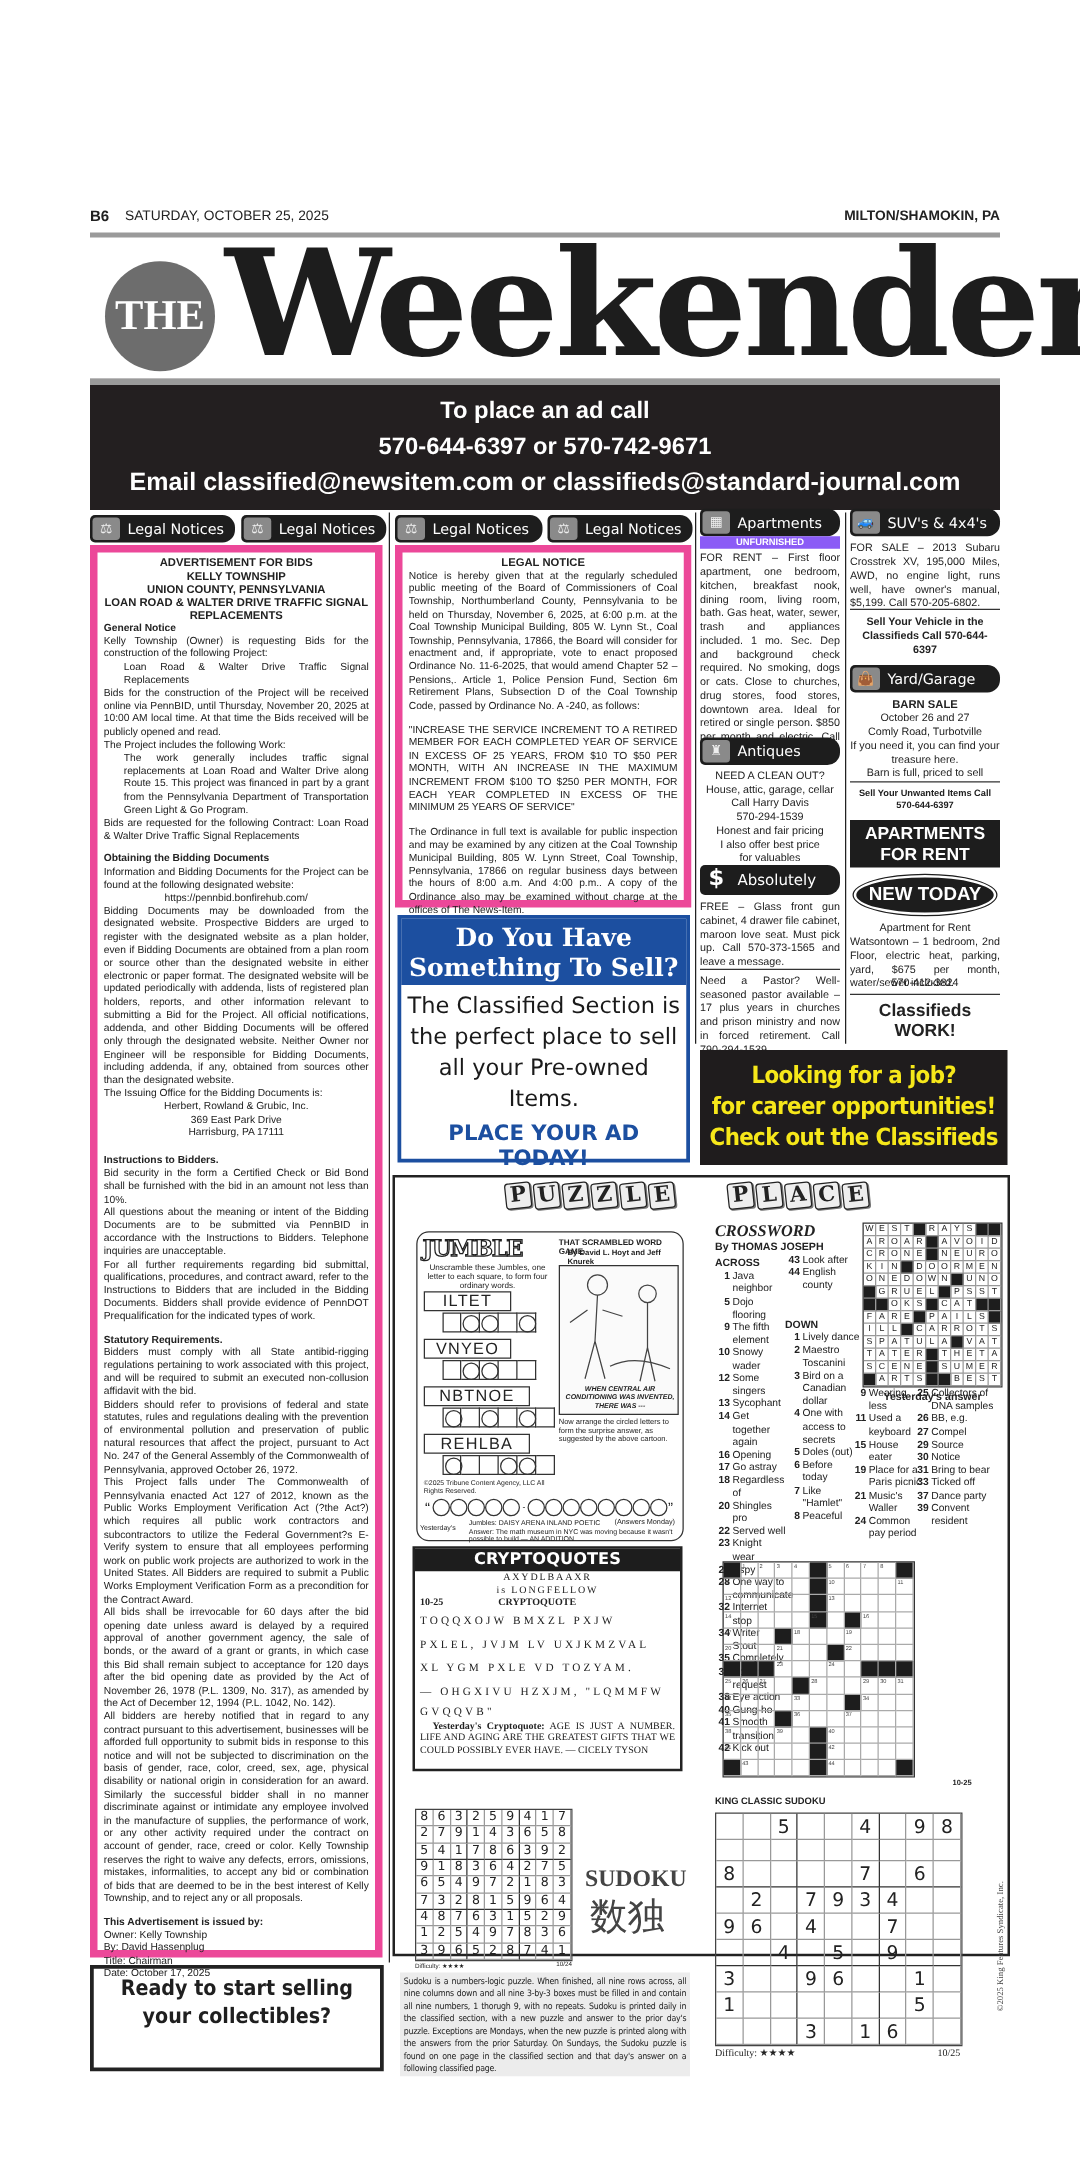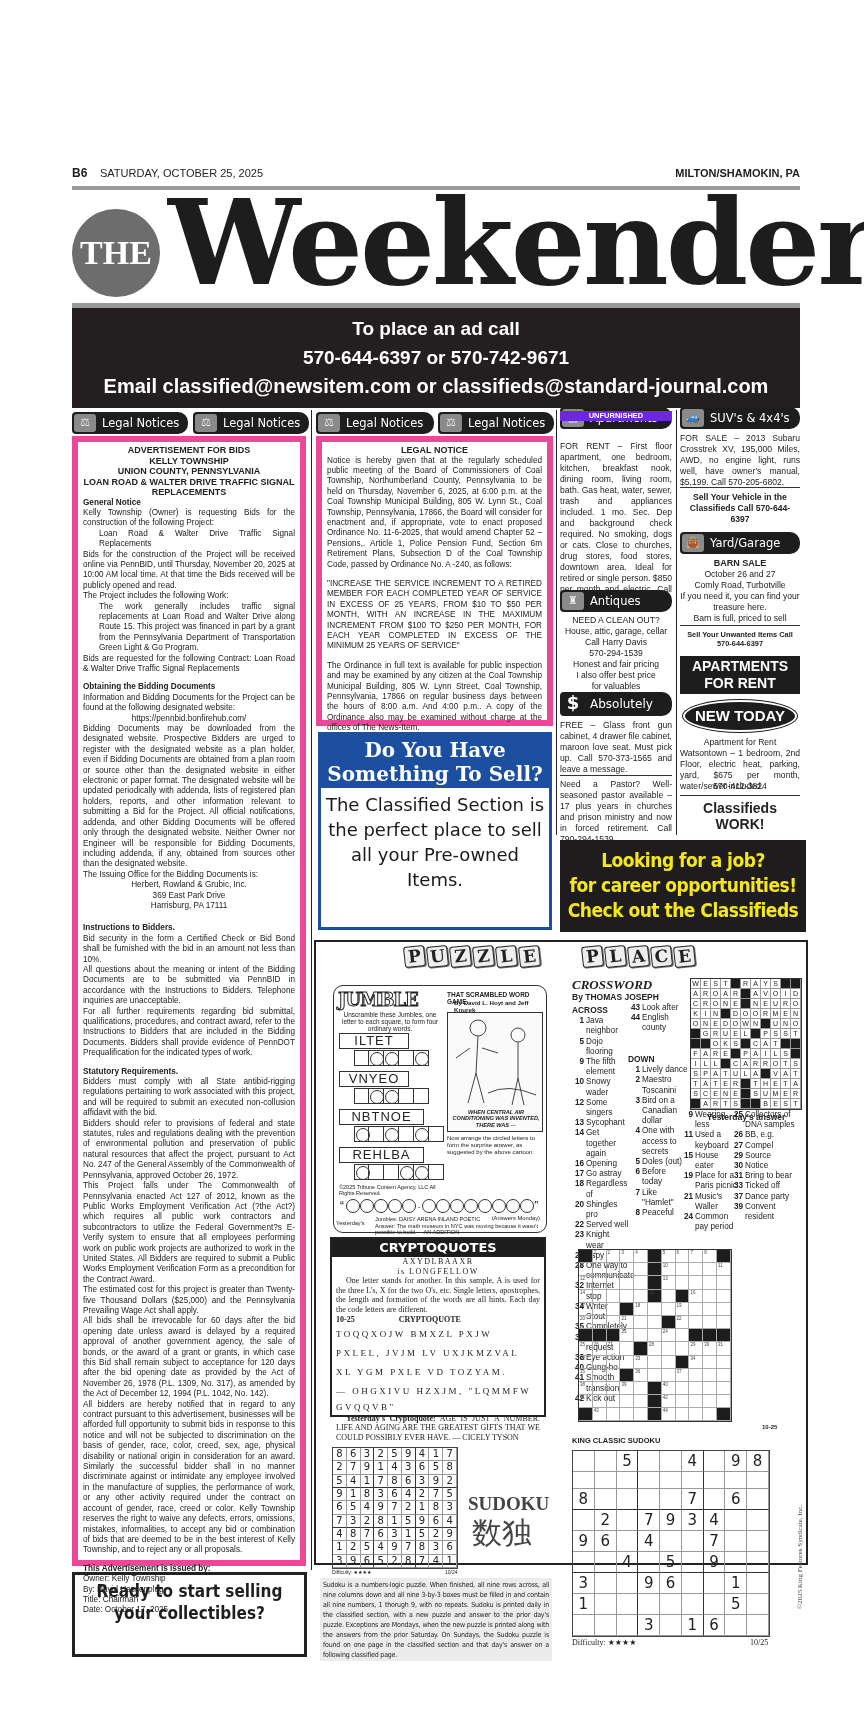--- a/index.html
+++ b/index.html
@@ -3,21 +3,21 @@
 <meta charset="utf-8">
 <style>
 *{box-sizing:border-box;margin:0;padding:0}
 body{width:864px;height:1728px;background:#fff;font-family:"Liberation Sans",sans-serif;color:#222;position:relative;overflow:hidden}
 .abs{position:absolute}
 .topline{left:72px;top:164px;width:728px;height:20px;font-size:11px}
 .topline .pg{position:absolute;left:0;top:2px;font-weight:bold;font-size:12px}
 .topline .date{position:absolute;left:28px;top:3px}
 .topline .loc{position:absolute;right:0;top:3px;font-weight:bold}
 .rule{left:72px;top:186px;width:728px;height:4px;background:#9a9a9a}
-.mast{left:72px;top:195px;width:728px;height:100px}
+.mast{left:84px;top:195px;width:728px;height:100px}
 .mast .circ{position:absolute;left:0;top:14px;width:88px;height:88px;border-radius:50%;background:#6d6d6d;color:#fff;font-family:"Liberation Serif",serif;font-weight:bold;font-size:34px;line-height:88px;text-align:center}
 .mast .wk{position:absolute;left:96px;top:-22px;font-family:"DejaVu Serif",serif;font-weight:bold;font-size:118px;letter-spacing:-3px;color:#1d1d1d}
 .bar{left:72px;top:303px;width:728px;height:105px;background:#231f20;border-top:5px solid #9a9a9a;color:#fff;text-align:center;font-weight:bold}
 .bar div{font-size:19px;line-height:29px}
 .bar .l1{margin-top:6px}
 .bar .l3{font-size:20px}
 .hdr{height:22px;background:#1d1d1d;border-radius:4px 10px 10px 4px;color:#fff;font-family:"DejaVu Sans",sans-serif;font-size:11.5px;line-height:22px;padding-left:30px;position:absolute}
 .hdr .ic{position:absolute;left:2px;top:2px;width:22px;height:18px;background:#8a8a8a;border-radius:3px;font-size:11px;line-height:18px;text-align:center;color:#eee}
 .vline{position:absolute;width:1px;background:#222}
 .box{position:absolute;border:6px solid #ec4899;padding:3px 5px;font-size:8.2px;line-height:10.4px;text-align:justify}
@@ -81,21 +81,21 @@
   <div class="l1">To place an ad call</div>
   <div>570-644-6397 or 570-742-9671</div>
   <div class="l3">Email classified@newsitem.com or classifieds@standard-journal.com</div>
 </div>
 
 <div class="hdr" style="left:72px;top:412px;width:116px"><span class="ic">⚖</span><span>Legal Notices</span></div>
 <div class="hdr" style="left:193px;top:412px;width:116px"><span class="ic">⚖</span><span>Legal Notices</span></div>
 <div class="hdr" style="left:316px;top:412px;width:118px"><span class="ic">⚖</span><span>Legal Notices</span></div>
 <div class="hdr" style="left:438px;top:412px;width:116px"><span class="ic">⚖</span><span>Legal Notices</span></div>
 <div class="hdr" style="left:560px;top:407px;width:112px"><span class="ic">▦</span><span>Apartments</span></div>
-<div class="abs" style="left:560px;top:411px;width:112px;height:10px;background:#6d28d9;color:#fff;font-size:7.5px;font-weight:bold;text-align:center;line-height:10px">UNFURNISHED</div>
+<div class="abs" style="left:560px;top:429px;width:112px;height:10px;background:#8b5cf6;color:#fff;font-size:7.5px;font-weight:bold;text-align:center;line-height:10px">UNFURNISHED</div>
 <div class="hdr" style="left:680px;top:407px;width:120px"><span class="ic">🚙</span><span>SUV's &amp; 4x4's</span></div>
 
 <div class="vline" style="left:311px;top:410px;height:1160px"></div>
 <div class="vline" style="left:556px;top:410px;height:425px"></div>
 <div class="vline" style="left:676px;top:410px;height:425px"></div>
 
 <div class="box" style="left:72px;top:436px;width:234px;height:1130px">
   <div class="h">ADVERTISEMENT FOR BIDS</div>
   <div class="h">KELLY TOWNSHIP</div>
   <div class="h">UNION COUNTY, PENNSYLVANIA</div>
@@ -116,40 +116,40 @@
   <p class="ctr">369 East Park Drive</p>
   <p class="ctr">Harrisburg, PA 17111</p>
   <p style="margin-top:12px"><b>Instructions to Bidders.</b></p>
   <p>Bid security in the form a Certified Check or Bid Bond shall be furnished with the bid in an amount not less than 10%.</p>
   <p>All questions about the meaning or intent of the Bidding Documents are to be submitted via PennBID in accordance with the Instructions to Bidders. Telephone inquiries are unacceptable.</p>
   <p>For all further requirements regarding bid submittal, qualifications, procedures, and contract award, refer to the Instructions to Bidders that are included in the Bidding Documents. Bidders shall provide evidence of PennDOT Prequalification for the indicated types of work.</p>
   <p style="margin-top:8px"><b>Statutory Requirements.</b></p>
   <p>Bidders must comply with all State antibid-rigging regulations pertaining to work associated with this project, and will be required to submit an executed non-collusion affidavit with the bid.</p>
   <p>Bidders should refer to provisions of federal and state statutes, rules and regulations dealing with the prevention of environmental pollution and preservation of public natural resources that affect the project, pursuant to Act No. 247 of the General Assembly of the Commonwealth of Pennsylvania, approved October 26, 1972.</p>
   <p>This Project falls under The Commonwealth of Pennsylvania enacted Act 127 of 2012, known as the Public Works Employment Verification Act (?the Act?) which requires all public work contractors and subcontractors to utilize the Federal Government?s E-Verify system to ensure that all employees performing work on public work projects are authorized to work in the United States. All Bidders are required to submit a Public Works Employment Verification Form as a precondition for the Contract Award.</p>
-  <p>The estimated cost for this project is greater than Twenty-five Thousand Dollars ($25,000) and the Pennsylvania Prevailing Wage Act shall apply.</p>
   <p>All bids shall be irrevocable for 60 days after the bid opening date unless award is delayed by a required approval of another government agency, the sale of bonds, or the award of a grant or grants, in which case this Bid shall remain subject to acceptance for 120 days after the bid opening date as provided by the Act of November 26, 1978 (P.L. 1309, No. 317), as amended by the Act of December 12, 1994 (P.L. 1042, No. 142).</p>
   <p>All bidders are hereby notified that in regard to any contract pursuant to this advertisement, businesses will be afforded full opportunity to submit bids in response to this notice and will not be subjected to discrimination on the basis of gender, race, color, creed, sex, age, physical disability or national origin in consideration for an award. Similarly the successful bidder shall in no manner discriminate against or intimidate any employee involved in the manufacture of supplies, the performance of work, or any other activity required under the contract on account of gender, race, creed or color. Kelly Township reserves the right to waive any defects, errors, omissions, mistakes, informalities, to accept any bid or combination of bids that are deemed to be in the best interest of Kelly Township, and to reject any or all proposals.</p>
   <p style="margin-top:8px"><b>This Advertisement is issued by:</b></p>
   <p>Owner: Kelly Township</p>
   <p>By: David Hassenplug</p>
   <p>Title: Chairman</p>
   <p>Date: October 17, 2025</p>
 </div>
 
 <div class="box" style="left:316px;top:436px;width:237px;height:290px">
   <div class="h">LEGAL NOTICE</div>
   <p>Notice is hereby given that at the regularly scheduled public meeting of the Board of Commissioners of Coal Township, Northumberland County, Pennsylvania to be held on Thursday, November 6, 2025, at 6:00 p.m. at the Coal Township Municipal Building, 805 W. Lynn St., Coal Township, Pennsylvania, 17866, the Board will consider for enactment and, if appropriate, vote to enact proposed Ordinance No. 11-6-2025, that would amend Chapter 52 – Pensions,. Article 1, Police Pension Fund, Section 6m Retirement Plans, Subsection D of the Coal Township Code, passed by Ordinance No. A -240, as follows:</p>
   <p style="margin-top:9px">"INCREASE THE SERVICE INCREMENT TO A RETIRED MEMBER FOR EACH COMPLETED YEAR OF SERVICE IN EXCESS OF 25 YEARS, FROM $10 TO $50 PER MONTH, WITH AN INCREASE IN THE MAXIMUM INCREMENT FROM $100 TO $250 PER MONTH, FOR EACH YEAR COMPLETED IN EXCESS OF THE MINIMUM 25 YEARS OF SERVICE"</p>
   <p style="margin-top:9px">The Ordinance in full text is available for public inspection and may be examined by any citizen at the Coal Township Municipal Building, 805 W. Lynn Street, Coal Township, Pennsylvania, 17866 on regular business days between the hours of 8:00 a.m. And 4:00 p.m.. A copy of the Ordinance also may be examined without charge at the offices of The News-Item.</p>
 </div>
 
 <div class="abs blue">
   <div class="top">Do You Have Something To Sell?</div>
   <div class="mid">The Classified Section is the perfect place to sell all your Pre-owned Items.</div>
+  <div class="bot">PLACE YOUR AD TODAY!</div>
 </div>
 
 <div class="txt" style="left:560px;top:441px;width:112px">FOR RENT – First floor apartment, one bedroom, kitchen, breakfast nook, dining room, living room, bath. Gas heat, water, sewer, trash and appliances included. 1 mo. Sec. Dep and background check required. No smoking, dogs or cats. Close to churches, drug stores, food stores, downtown area. Ideal for retired or single person. $850 per month and electric. Call 570-509-3921 for appt.</div>
 <div class="hdr" style="left:560px;top:590px;width:112px"><span class="ic">♜</span><span>Antiques</span></div>
 <div class="txt ctr" style="left:560px;top:615px;width:112px;text-align:center">
   <div>NEED A CLEAN OUT?</div>
   <div>House, attic, garage, cellar</div>
   <div>Call Harry Davis</div>
   <div>570-294-1539</div>
   <div>Honest and fair pricing</div>
@@ -283,21 +283,20 @@
 <div class="abs" style="left:336px;top:1220px;font-size:5.6px">Yesterday's</div>
 <div class="abs" style="left:375px;top:1216px;font-size:5.6px;line-height:6.5px;width:170px">
   <div><span>Jumbles:</span> <span>DAISY   ARENA   INLAND   POETIC</span></div>
   <div><span>Answer:</span> <span>The math museum in NYC was moving because it wasn't possible to build — AN ADDITION</span></div>
 </div>
 
 <div class="crypto">
   <div class="ch">CRYPTOQUOTES</div>
   <div class="ser ctr" style="letter-spacing:1.5px;text-align:center">AXYDLBAAXR</div>
   <div class="ser ctr" style="letter-spacing:1.5px;text-align:center">is LONGFELLOW</div>
-  <div class="ser" style="text-indent:10px">One letter stands for another. In this sample, A is used for the three L's, X for the two O's, etc. Single letters, apostrophes, the length and formation of the words are all hints. Each day the code letters are different.</div>
   <div class="ser" style="font-weight:bold;margin-top:1px"><span>10-25</span><span style="margin-left:44px">CRYPTOQUOTE</span></div>
   <div class="code">TOQQXOJW  BMXZL  PXJW</div>
   <div class="code">PXLEL, JVJM LV UXJKMZVAL</div>
   <div class="code">XL YGM PXLE VD TOZYAM.</div>
   <div class="code">— OHGXIVU HZXJM, "LQMMFW</div>
   <div class="code" style="line-height:13px">GVQQVB"</div>
   <div class="ser" style="text-indent:10px"><b>Yesterday's Cryptoquote:</b> <span>AGE IS JUST A NUMBER. LIFE AND AGING ARE THE GREATEST GIFTS THAT WE COULD POSSIBLY EVER HAVE. — CICELY TYSON</span></div>
 </div>
 
 <div class="sgrid" id="sans" style="left:332px;top:1447px;width:126px;height:122px;grid-template-columns:repeat(9,1fr);grid-template-rows:repeat(9,1fr);font-size:10px">

